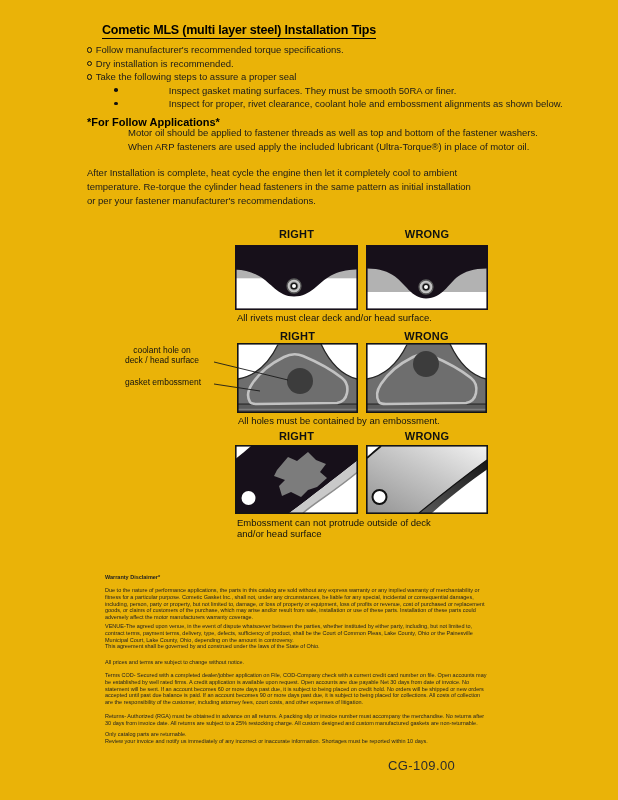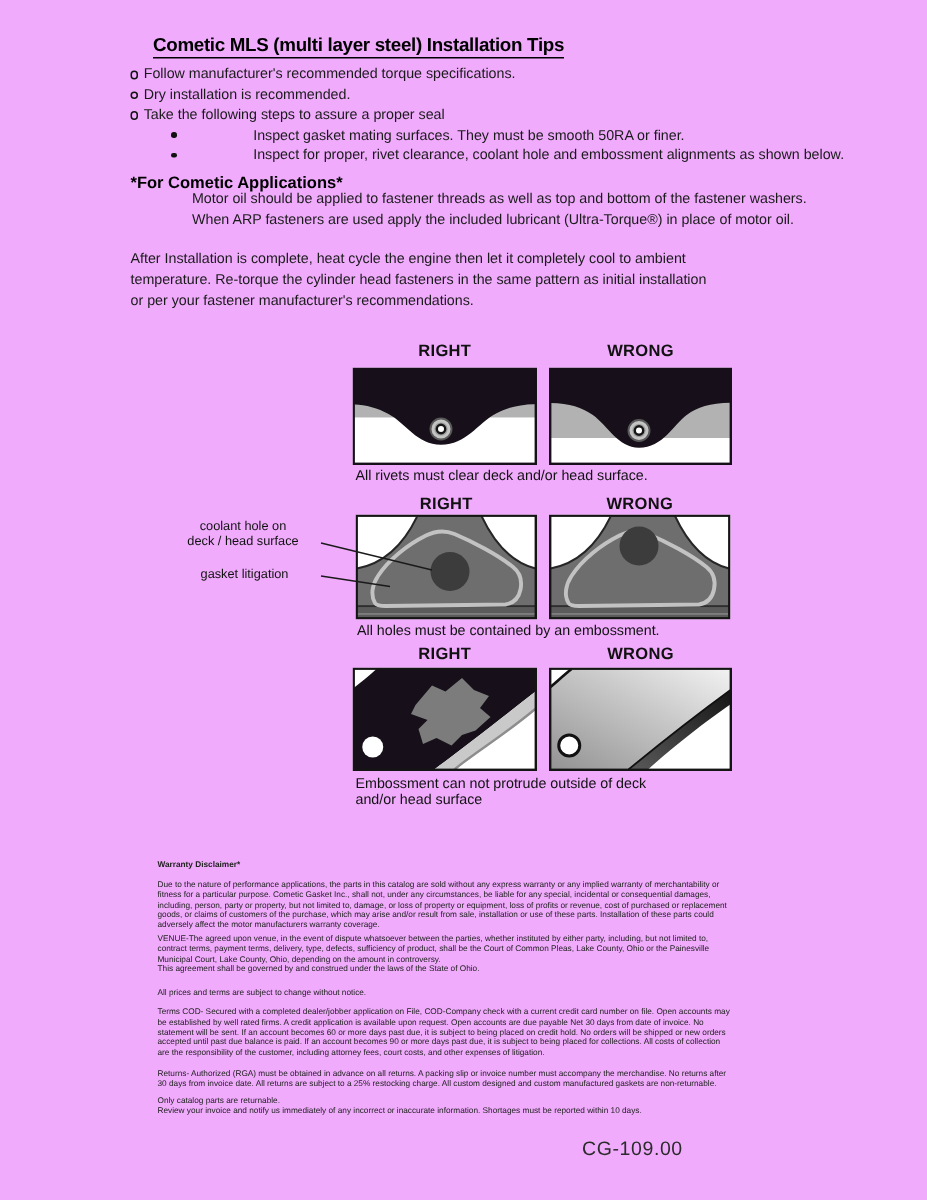--- a/index.html
+++ b/index.html
@@ -1,17 +1,17 @@
 <!DOCTYPE html>
 <html><head>
 <meta charset="utf-8">
 <style>
   html,body{margin:0;padding:0;background:#ffffff;}
   .page{
-    position:relative;width:618px;height:800px;background:#f0abfc;overflow:hidden;
+    position:relative;width:618px;height:800px;background:#eab308;overflow:hidden;
     font-family:"Liberation Sans","DejaVu Sans",sans-serif;color:#1a1a1a;
   }
   .abs{position:absolute;}
   .pre{white-space:pre-line;}
   .title{
     left:102px;top:23px;font-size:12.5px;font-weight:bold;color:#000;
     letter-spacing:-0.2px;border-bottom:1.5px solid #000;padding-bottom:1px;
   }
   .tips{left:87px;top:43px;font-size:9.5px;line-height:13.5px;width:500px;}
   .tip-row{display:flex;align-items:flex-start;text-align:center;}
@@ -53,21 +53,21 @@
     <div class="tip-row sub">
       <span class="b-dot"></span>
       <span>Inspect gasket mating surfaces.  They must be smooth 50RA or finer.</span>
     </div>
     <div class="tip-row sub">
       <span class="b-dot"></span>
       <span>Inspect for proper, rivet clearance, coolant hole and embossment alignments as shown below.</span>
     </div>
   </div>
 
-  <div class="abs h2">*For Cometic Applications*</div>
+  <div class="abs h2">*For Follow Applications*</div>
   <div class="abs para pre" style="top:126px;margin-left:41px;">Motor oil should be applied to fastener threads as well as top and bottom of the fastener washers.
 When ARP fasteners are used apply the included lubricant (Ultra-Torque®) in place of motor oil.</div>
   <div class="abs para pre" style="top:166px;">After Installation is complete, heat cycle the engine then let it completely cool to ambient
 temperature. Re-torque the cylinder head fasteners in the same pattern as initial installation
 or per your fastener manufacturer's recommendations.</div>
 
   <div class="abs dg-label" style="left:235px;top:228px;width:123px;">RIGHT</div>
   <div class="abs dg-label" style="left:366px;top:228px;width:122px;">WRONG</div>
 
   <div class="dbox" style="left:235px;top:245px;">
@@ -94,21 +94,21 @@
     </svg>
   </div>
 
   <div class="abs caption" style="left:237px;top:312px;text-align:right;">All rivets must clear deck and/or head surface.</div>
 
   <div class="abs dg-label" style="left:237px;top:330px;width:121px;">RIGHT</div>
   <div class="abs dg-label" style="left:366px;top:330px;width:121px;">WRONG</div>
 
   <div class="abs side-label pre" style="left:112px;top:345px;width:100px;">coolant hole on
 deck / head surface</div>
-  <div class="abs side-label" style="left:113px;top:377px;width:100px;">gasket litigation</div>
+  <div class="abs side-label" style="left:113px;top:377px;width:100px;">gasket embossment</div>
 
   <svg class="abs overlay" style="left:205px;top:355px;" width="100" height="45" viewBox="0 0 100 45">
     <line x1="9" y1="7" x2="83" y2="25" stroke="#1a1a1a" stroke-width="0.9"></line>
     <line x1="9" y1="29" x2="55" y2="36" stroke="#1a1a1a" stroke-width="0.9"></line>
   </svg>
 
   <div class="dbox" style="left:237px;top:343px;">
     <svg width="121" height="70" viewBox="0 0 121 70">
       <rect x="0" y="0" width="121" height="70" fill="#ffffff"></rect>
       <path d="M1,69 V36 C20,32.5 33,18 41,1.5 L41.5,1 H84 L84.5,1.5 C92,18 104,32 120,36 V69 Z" fill="#6e6e6e"></path>

